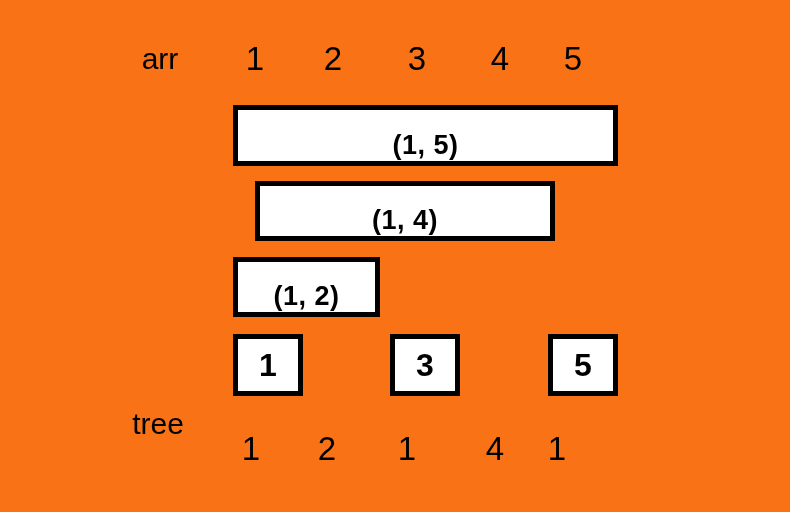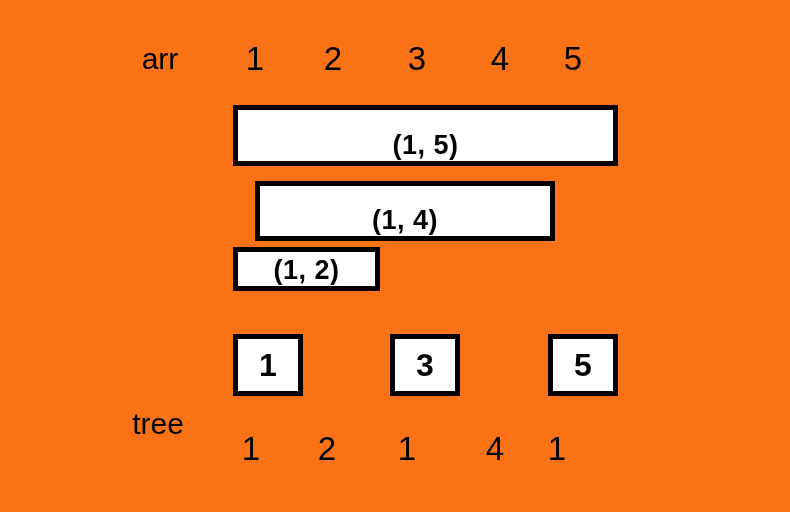--- a/index.html
+++ b/index.html
@@ -80,21 +80,21 @@
   <div class="num-cell" style="left:541px; top:39px;">5</div>
 
   <div class="range-box" style="left:233px; top:105px; width:385px; height:61px;">
     <span class="range-label">(1, 5)</span>
   </div>
 
   <div class="range-box" style="left:233px; top:181px; width:300px; height:60px;margin-left:22px;">
     <span class="range-label">(1, 4)</span>
   </div>
 
-  <div class="range-box" style="left:233px; top:247px; width:147px; height:44px;">
+  <div class="range-box" style="left:233px; top:257px; width:147px; height:60px;">
     <span class="range-label">(1, 2)</span>
   </div>
 
   <div class="leaf-box" style="left:233px; top:334px; width:70px; height:62px;">
     <span class="leaf-label">1</span>
   </div>
 
   <div class="leaf-box" style="left:390px; top:334px; width:70px; height:62px;">
     <span class="leaf-label">3</span>
   </div>

